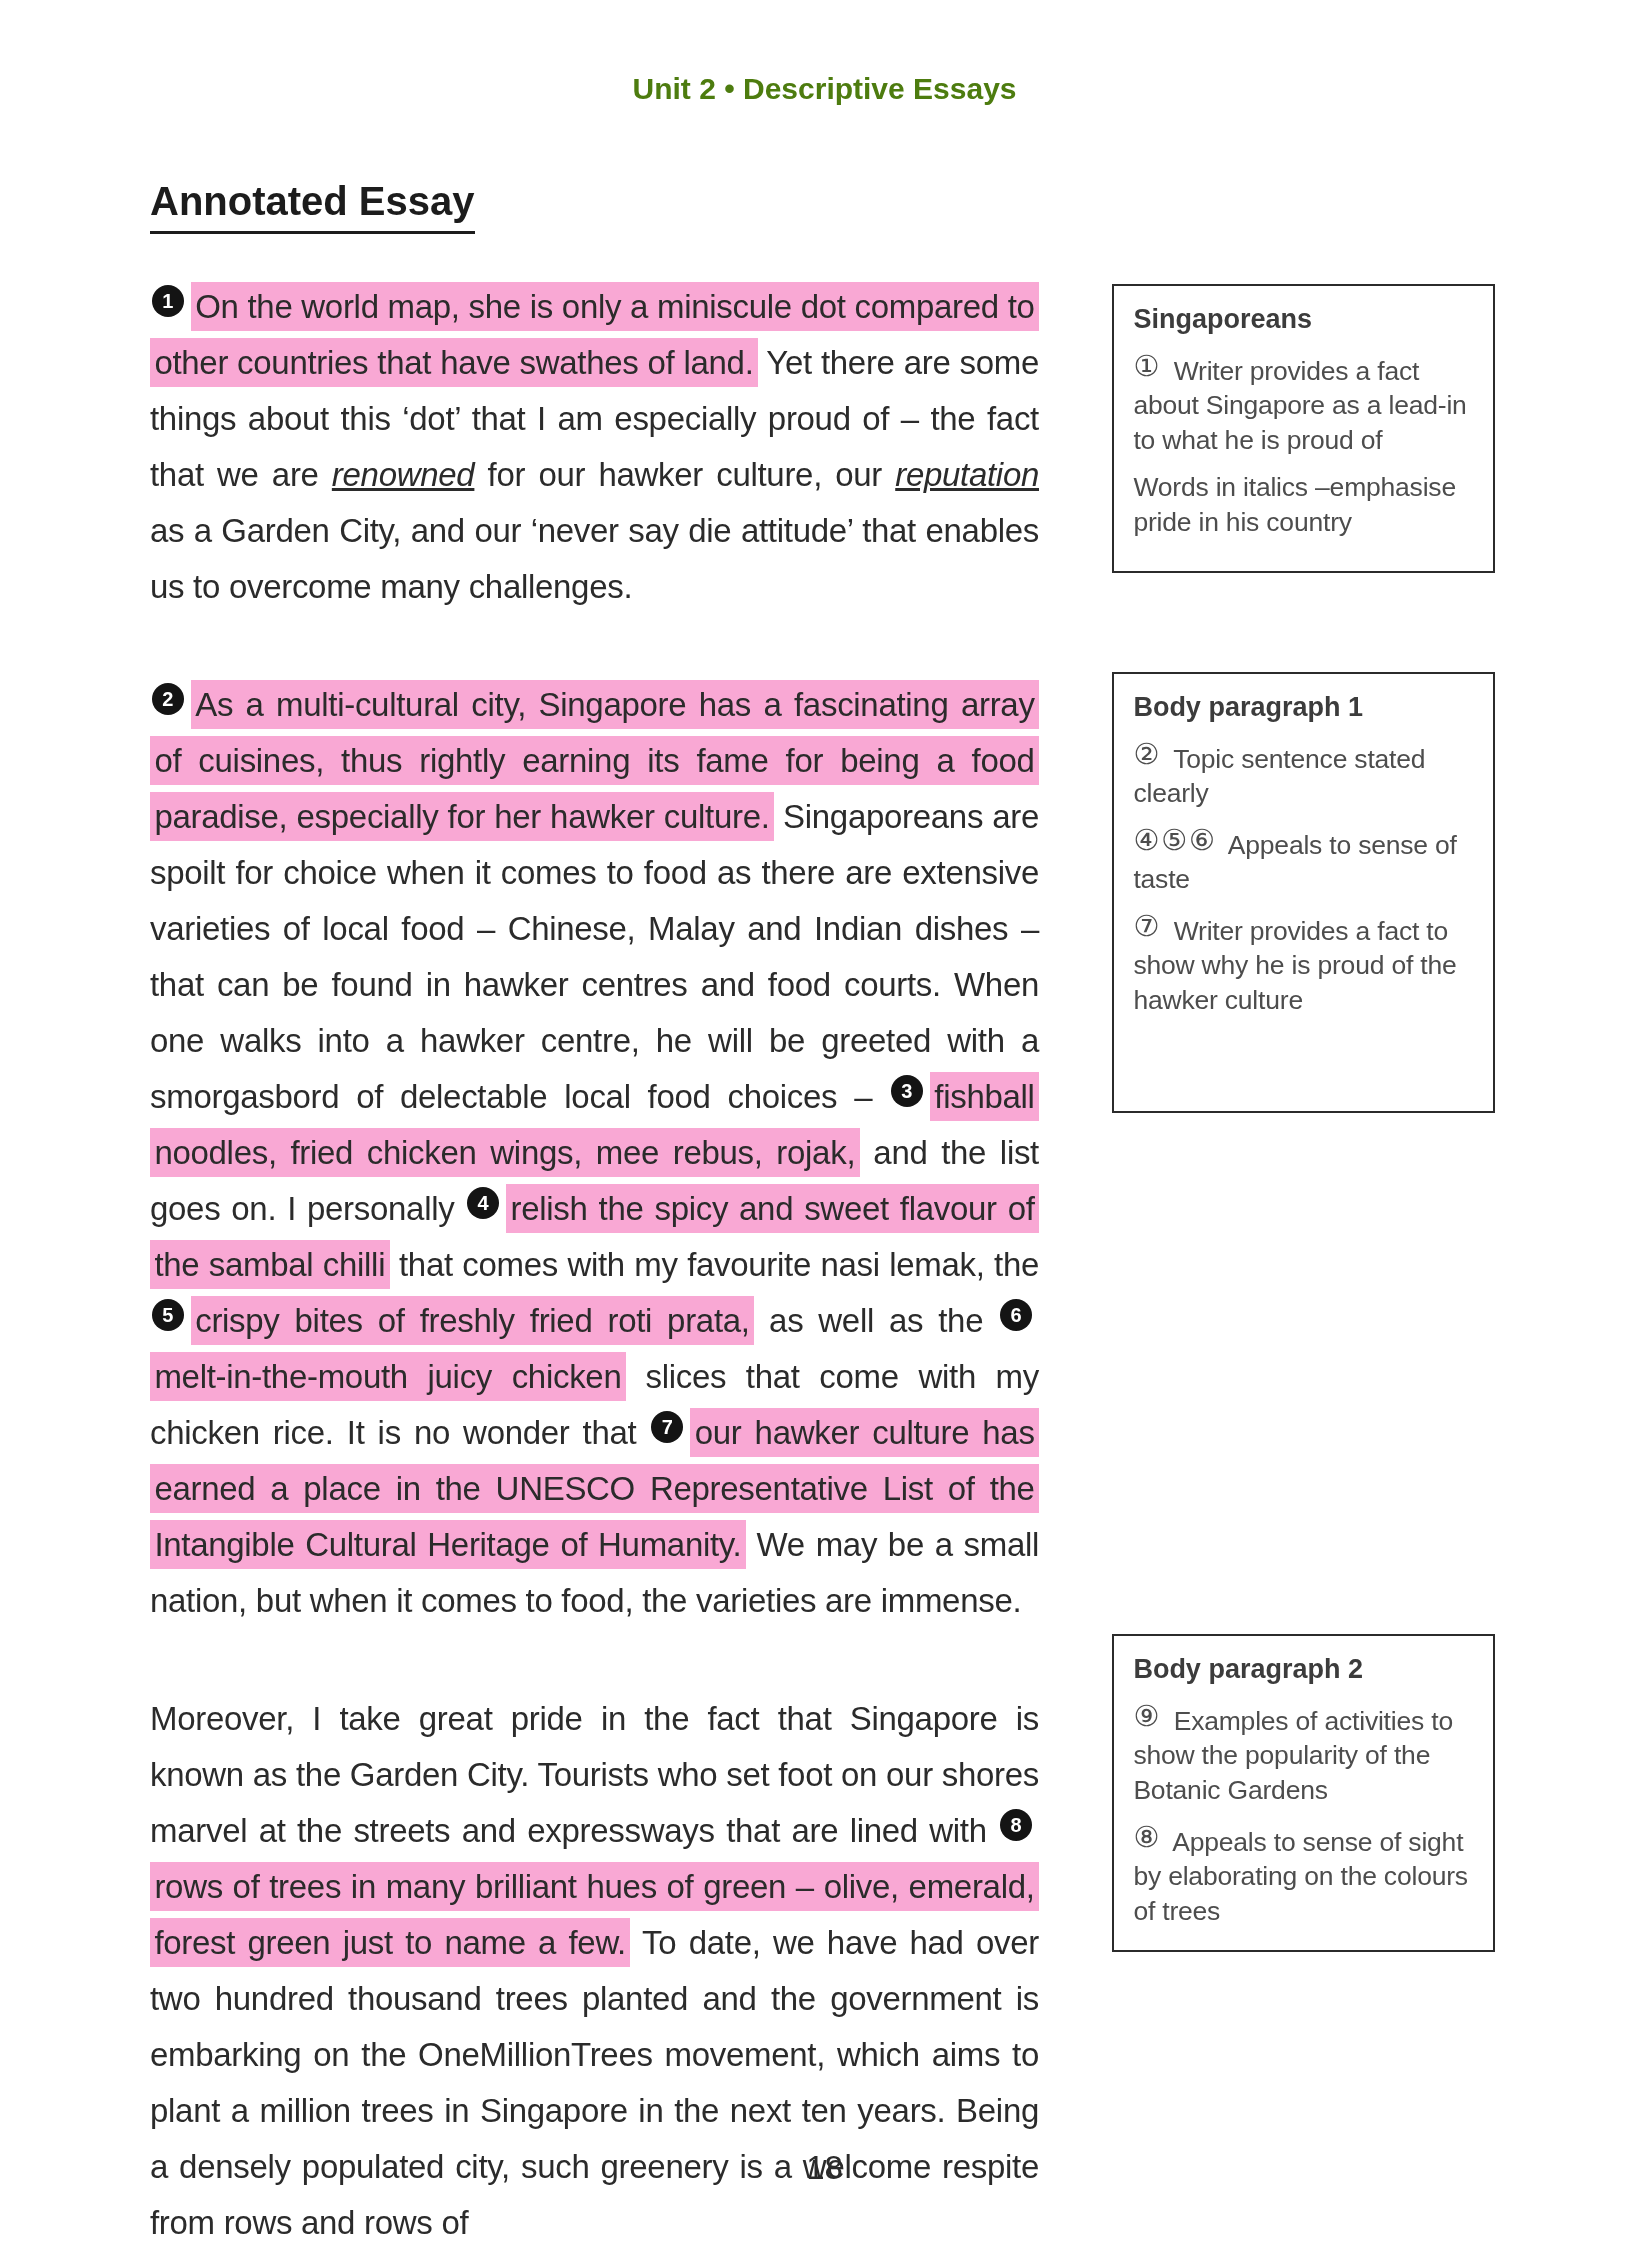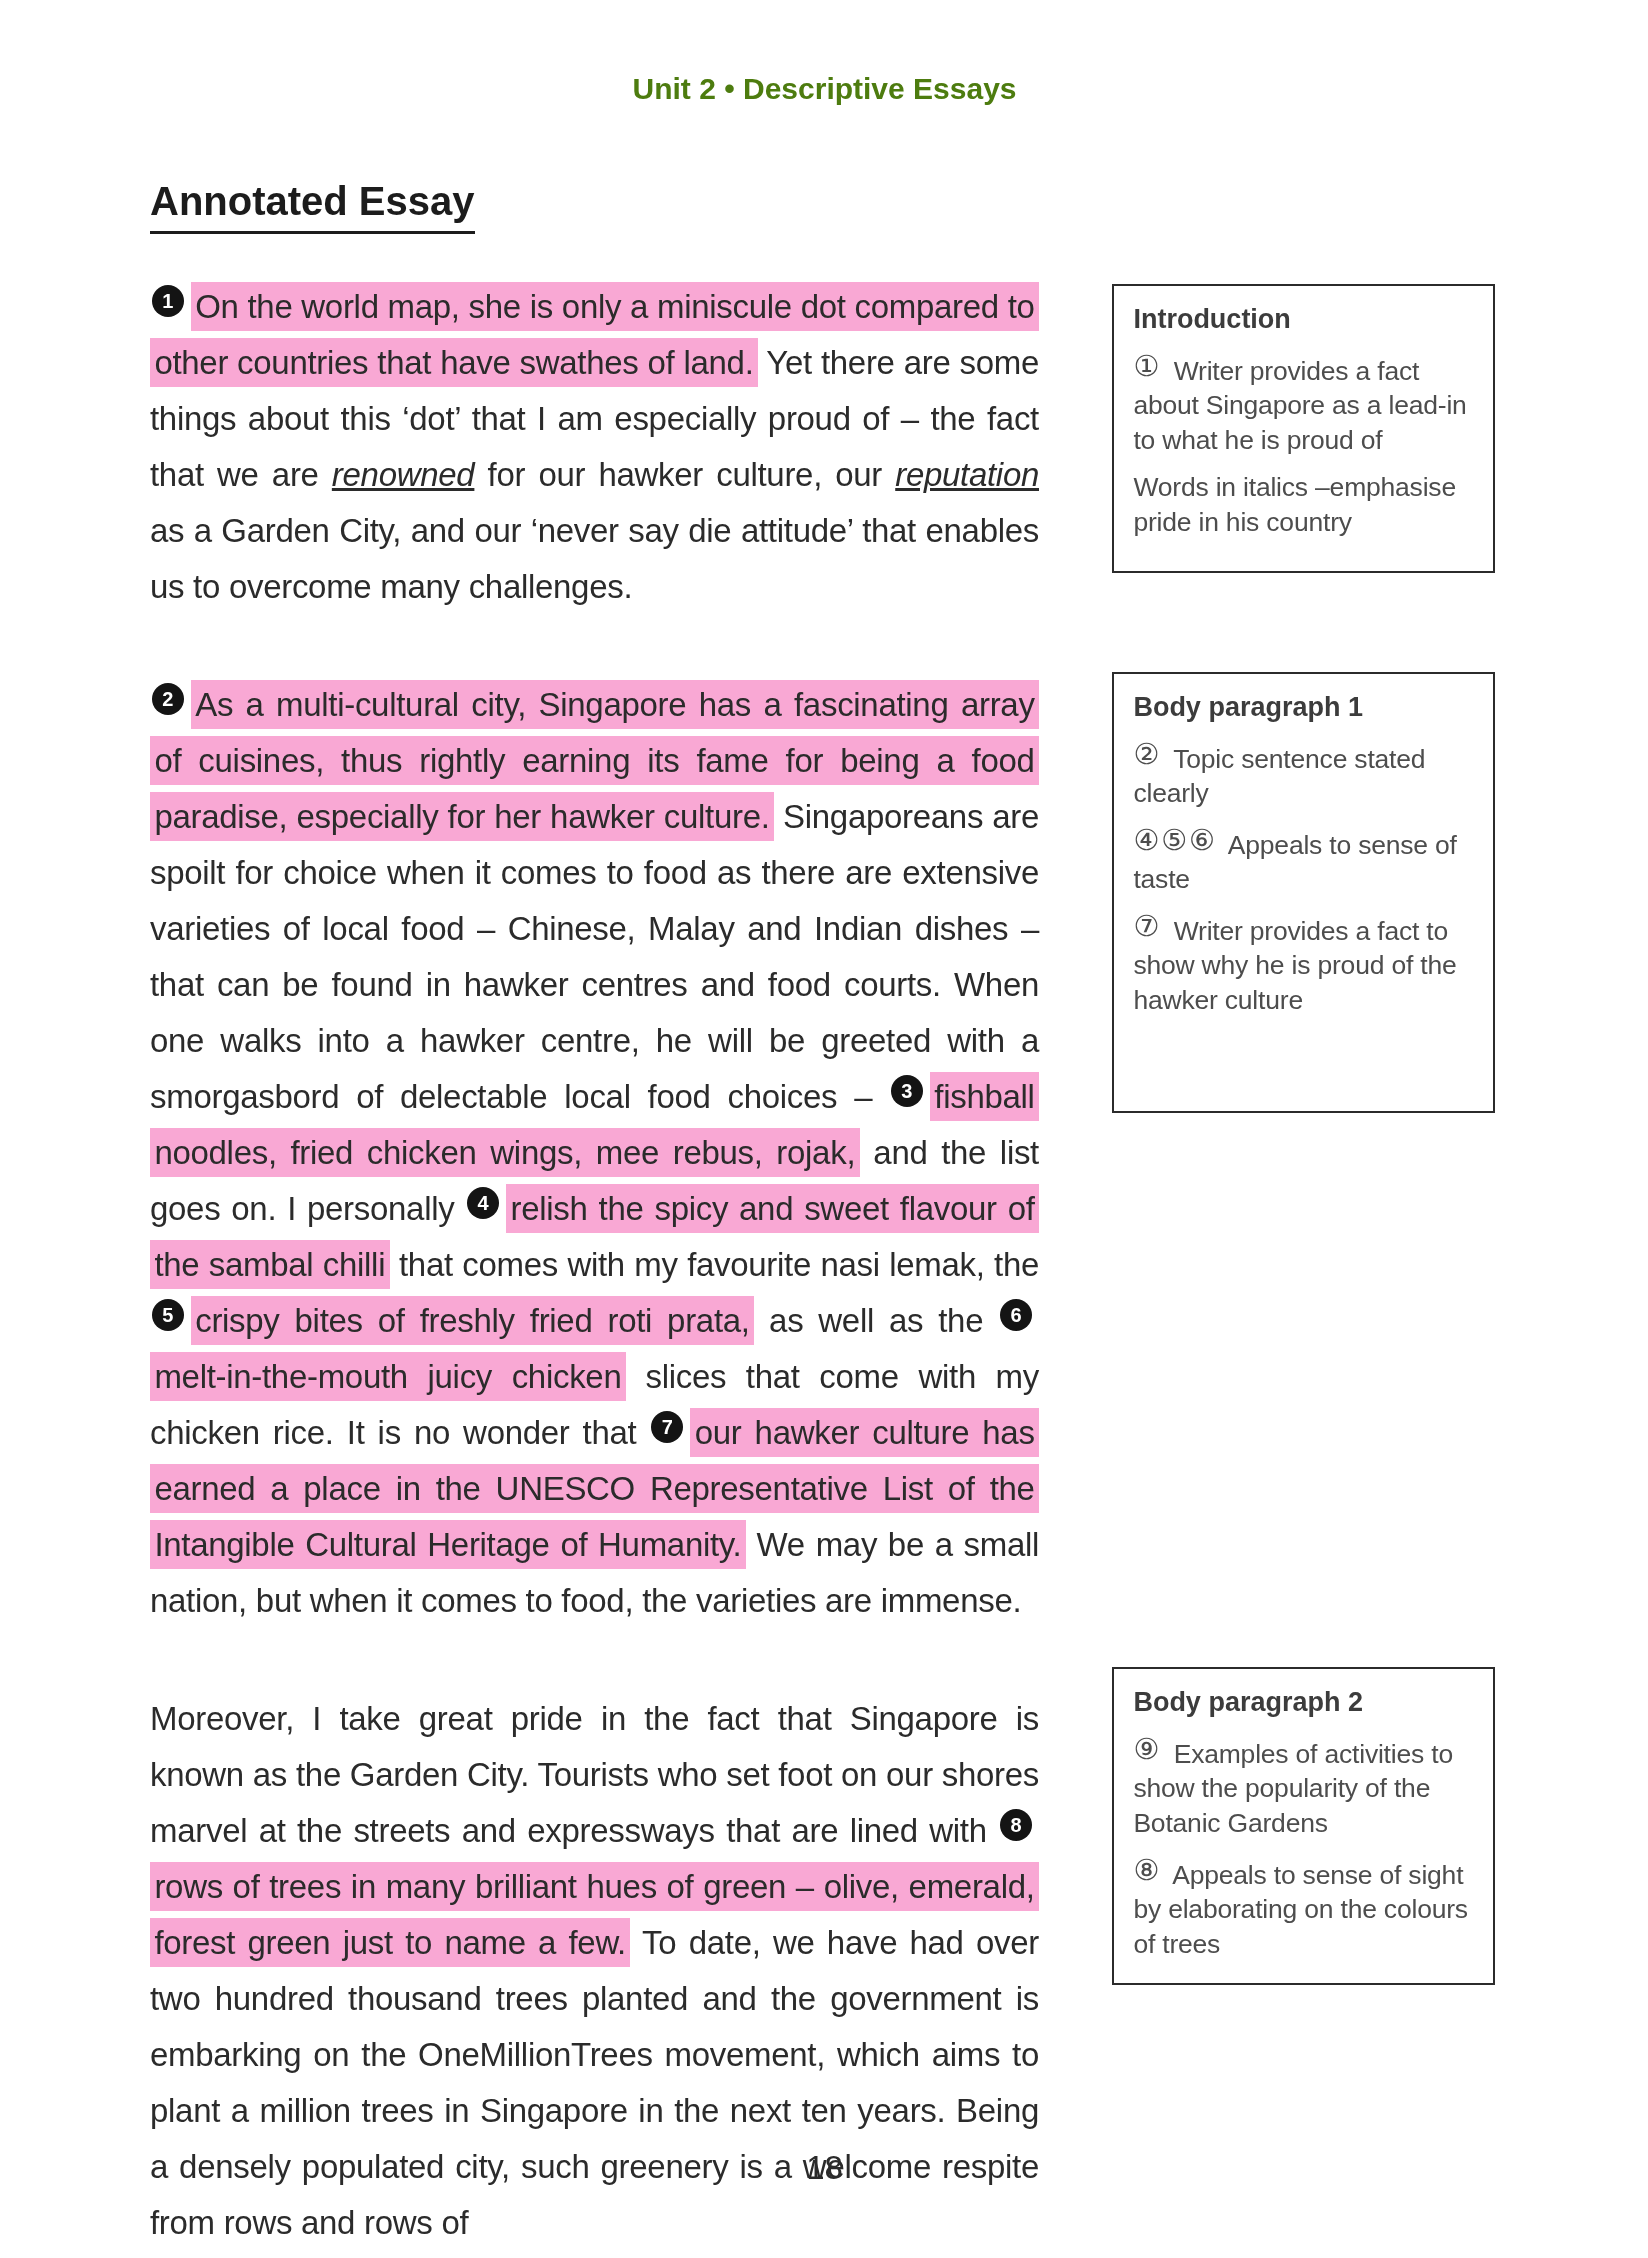--- a/index.html
+++ b/index.html
@@ -34,21 +34,21 @@
     margin:0 7px 0 1.8px; letter-spacing:0;
   }
   .sb-box {
     position:absolute; left:1112px; width:383px; box-sizing:border-box;
     border:2.6px solid #2b2b2b; background:#ffffff;
     padding:16px 19.4px 17.6px 19.4px;
     color:#4d4d4d; font-size:26.5px; line-height:35px; letter-spacing:-0.2px;
   }
   #box-intro { top:284px; min-height:289px; }
   #box-bp1   { top:672px; min-height:441px; }
-  #box-bp2   { top:1634px; min-height:318px;margin-top:33px; }
+  #box-bp2   { top:1634px; min-height:318px; }
   .sb-title { font-weight:bold; color:#3c3c3c; font-size:27px; margin:0 0 5.3px 0; letter-spacing:0; }
   .sb-item { margin-top:11.5px; }
   .sb-marker {
     font-family:"DejaVu Sans", sans-serif; font-size:29px;
     vertical-align:3.5px; margin-right:5.3px; letter-spacing:1.8px;
   }
   .page-num {
     position:absolute; top:2149px; left:0; width:100%;
     text-align:center; font-size:33px; color:#2b2b2b;
   }
@@ -62,21 +62,21 @@
 
   <div class="doc-title">Annotated Essay</div>
 
   <div class="essay">
       <p><span class="badge">1</span><span class="hl">On the world map, she is only a miniscule dot compared to other countries that have swathes of land.</span><span> Yet there are some things about this ‘dot’ that I am especially proud of – the fact that we are </span><span class="it">renowned</span><span> for our hawker culture, our </span><span class="it">reputation</span><span> as a Garden City, and our ‘never say die attitude’ that enables us to overcome many challenges.</span></p>
       <p><span class="badge">2</span><span class="hl">As a multi-cultural city, Singapore has a fascinating array of cuisines, thus rightly earning its fame for being a food paradise, especially for her hawker culture.</span><span> Singaporeans are spoilt for choice when it comes to food as there are extensive varieties of local food – Chinese, Malay and Indian dishes – that can be found in hawker centres and food courts. When one walks into a hawker centre, he will be greeted with a smorgasbord of delectable local food choices – </span><span class="badge">3</span><span class="hl">fishball noodles, fried chicken wings, mee rebus, rojak,</span><span> and the list goes on. I personally </span><span class="badge">4</span><span class="hl">relish the spicy and sweet flavour of the sambal chilli</span><span> that comes with my favourite nasi lemak, the </span><span class="badge">5</span><span class="hl">crispy bites of freshly fried roti prata,</span><span> as well as the </span><span class="badge">6</span><span class="hl">melt-in-the-mouth juicy chicken</span><span> slices that come with my chicken rice. It is no wonder that </span><span class="badge">7</span><span class="hl">our hawker culture has earned a place in the UNESCO Representative List of the Intangible Cultural Heritage of Humanity.</span><span> We may be a small nation, but when it comes to food, the varieties are immense.</span></p>
       <p><span>Moreover, I take great pride in the fact that Singapore is known as the Garden City. Tourists who set foot on our shores marvel at the streets and expressways that are lined with </span><span class="badge">8</span><span class="hl">rows of trees in many brilliant hues of green – olive, emerald, forest green just to name a few.</span><span> To date, we have had over two hundred thousand trees planted and the government is embarking on the OneMillionTrees movement, which aims to plant a million trees in Singapore in the next ten years. Being a densely populated city, such greenery is a welcome respite from rows and rows of</span></p>
     </div>
 
   <div class="sb-box" id="box-intro">
-    <div class="sb-title">Introduction</div>
+    <div class="sb-title">Singaporeans</div>
     <div>
         <div class="sb-item"><span class="sb-marker">①</span> <span>Writer provides a fact about Singapore as a lead-in to what he is proud of</span></div>
         <div class="sb-item"><span>Words in italics –emphasise pride in his country</span></div>
       </div>
   </div>
 
   <div class="sb-box" id="box-bp1">
     <div class="sb-title">Body paragraph 1</div>
     <div>
         <div class="sb-item"><span class="sb-marker">②</span> <span>Topic sentence stated clearly</span></div>

